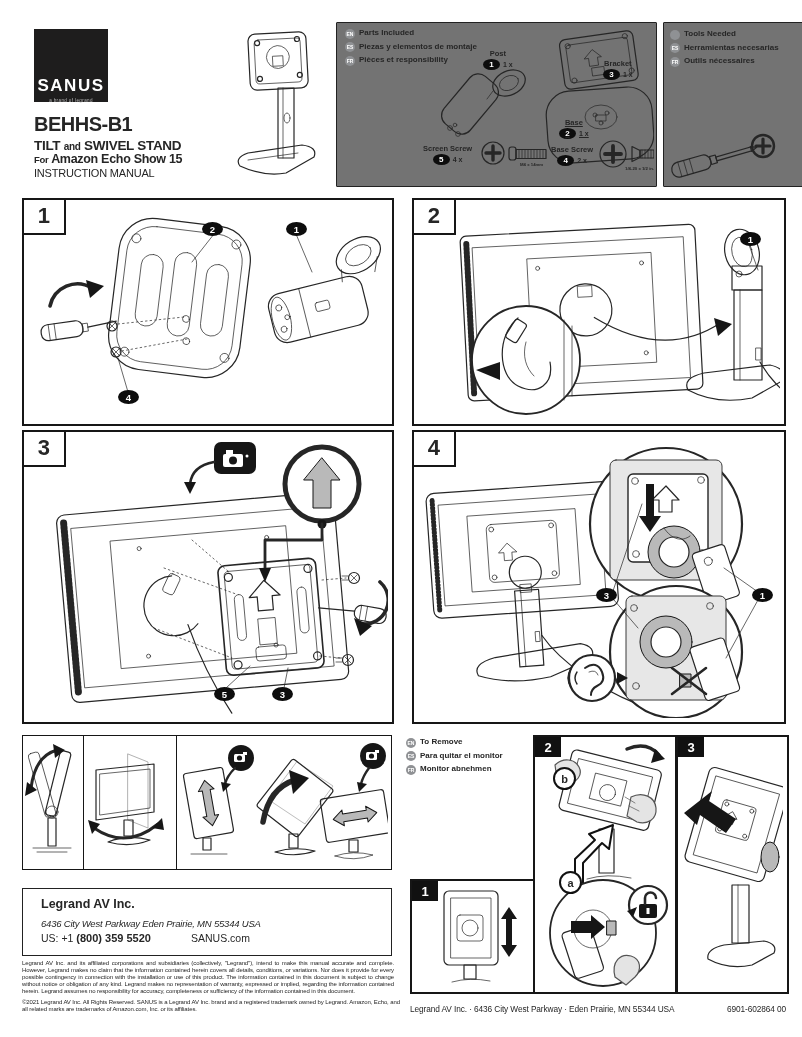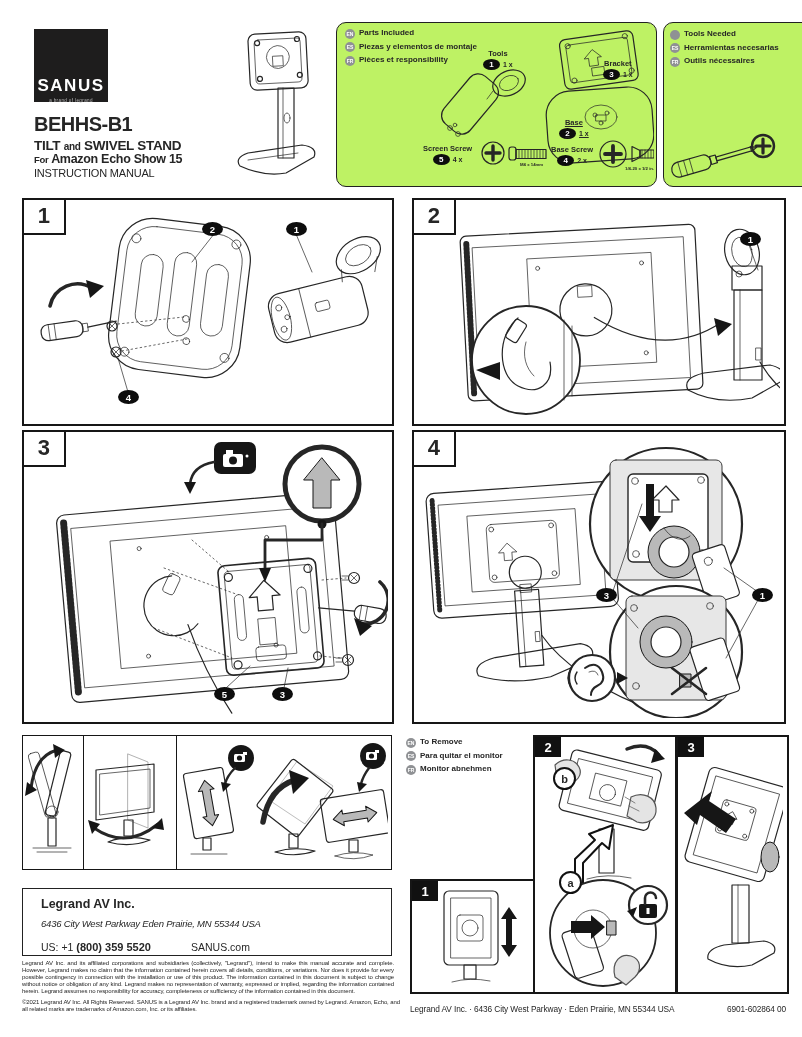--- a/index.html
+++ b/index.html
@@ -18,21 +18,21 @@
   .logo{background:#1e1d1d;color:#fff;display:flex;flex-direction:column;align-items:center;justify-content:center;}
   .logo .b{font-weight:bold;font-size:17px;letter-spacing:1.5px;margin-top:48px;}
   .logo .s{font-size:4.5px;color:#b9b9b9;letter-spacing:.4px;margin-top:2px;}
   .model{font-weight:bold;font-size:20px;letter-spacing:-.5px;}
   .t1{font-weight:bold;font-size:13.5px;letter-spacing:-.3px;}
   .t1 .and{font-size:10px;}
   .t2{font-weight:bold;font-size:12.5px;letter-spacing:-.3px;}
   .t2 .for{font-size:9.5px;}
   .manual{font-size:11px;letter-spacing:-.2px;}
   
-  .box{border:1.6px solid #222;border-radius:10px;background:#bef264;}
+  .box{border:1.6px solid #222;border-radius:1px;background:#737373;}
   .lang-row{display:flex;align-items:flex-start;gap:4px;margin-bottom:3px;}
   .lang-badge{flex:0 0 auto;width:10px;height:10px;border-radius:50%;background:#8f9194;color:#fff;
     font-size:5px;font-weight:bold;display:inline-flex;align-items:center;justify-content:center;margin-top:.5px;}
   .lang-text{font-size:8px;font-weight:bold;line-height:10px;}
   
   .panel{position:absolute;border:2.2px solid #161616;background:#fff;}
   .stepnum{position:absolute;top:-2.2px;left:-2.2px;width:40px;height:33px;border:2.2px solid #161616;
     background:#fff;font-weight:bold;font-size:22px;display:flex;align-items:center;justify-content:center;z-index:5;}
   .blacknum{position:absolute;top:0;left:0;width:26px;height:20px;background:#111;color:#fff;
     font-weight:bold;font-size:13px;display:flex;align-items:center;justify-content:center;z-index:5;}
@@ -157,21 +157,21 @@
           <span class="lang-badge">ES</span>
           <span class="lang-text">Piezas y elementos de montaje</span>
         </div>
       <div class="lang-row">
           <span class="lang-badge">FR</span>
           <span class="lang-text">Pièces et responsibility</span>
         </div>
     </div>
 
     <div class="plabel" style="left:146px;top:26px;">
-      <div class="pname">Tools</div>
+      <div class="pname">Post</div>
       <div class="pqty">
           <span class="balloon sm">1</span>
           <span class="qty">1 x</span>
         </div>
     </div>
     <div class="plabel" style="left:266px;top:36px;">
       <div class="pname">Bracket</div>
       <div class="pqty">
           <span class="balloon sm">3</span>
           <span class="qty">1 x</span>
@@ -668,21 +668,21 @@
         <line x1="60" y1="148" x2="60" y2="206" class="thin"></line>
         <path d="M30,222 Q28,212 46,208 L86,204 Q100,207 96,216 L74,228 Q50,233 30,222 Z"></path>
         <polygon points="6,76 34,54 31,64 58,82 48,96 22,78 19,88" class="fill-ink"></polygon>
       </g>
     </svg>
   </div>
 
   <div class="abs legalbox" style="left:22px;top:888px;width:368px;height:66px;">
     <div class="abs company" style="left:18px;top:8px;">Legrand AV Inc.</div>
     <div class="abs addr" style="left:18px;top:25px;">6436 City West Parkway  Eden Prairie, MN 55344 USA</div>
-    <div class="abs phone-row" style="left:18px;top:45px;">
+    <div class="abs phone-row" style="left:18px;top:36px;">
       <span class="ph"><span>US: +1</span> <b>(800) 359 5520</b></span>
       <span>SANUS.com</span>
     </div>
   </div>
 
   <div class="abs smallprint" style="left:22px;top:960px;width:372px;">Legrand AV Inc. and its affiliated corporations and subsidiaries (collectively, "Legrand"), intend to make this manual accurate and complete. However, Legrand makes no claim that the information contained herein covers all details, conditions, or variations. Nor does it provide for every possible contingency in connection with the installation or use of this product. The information contained in this document is subject to change without notice or obligation of any kind. Legrand makes no representation of warranty, expressed or implied, regarding the information contained herein. Legrand assumes no responsibility for accuracy, completeness or sufficiency of the information contained in this document.</div>
   <div class="abs copyright" style="left:22px;top:999px;width:380px;">©2021 Legrand AV Inc. All Rights Reserved. SANUS is a Legrand AV Inc. brand and a registered trademark owned by Legrand. Amazon, Echo, and all related marks are trademarks of Amazon.com, Inc. or its affiliates.</div>
 
   <div class="abs footer" style="left:410px;top:1004px;width:376px;">
     <span>Legrand AV Inc.  ·  6436 City West Parkway  ·  Eden Prairie, MN 55344  USA</span>

